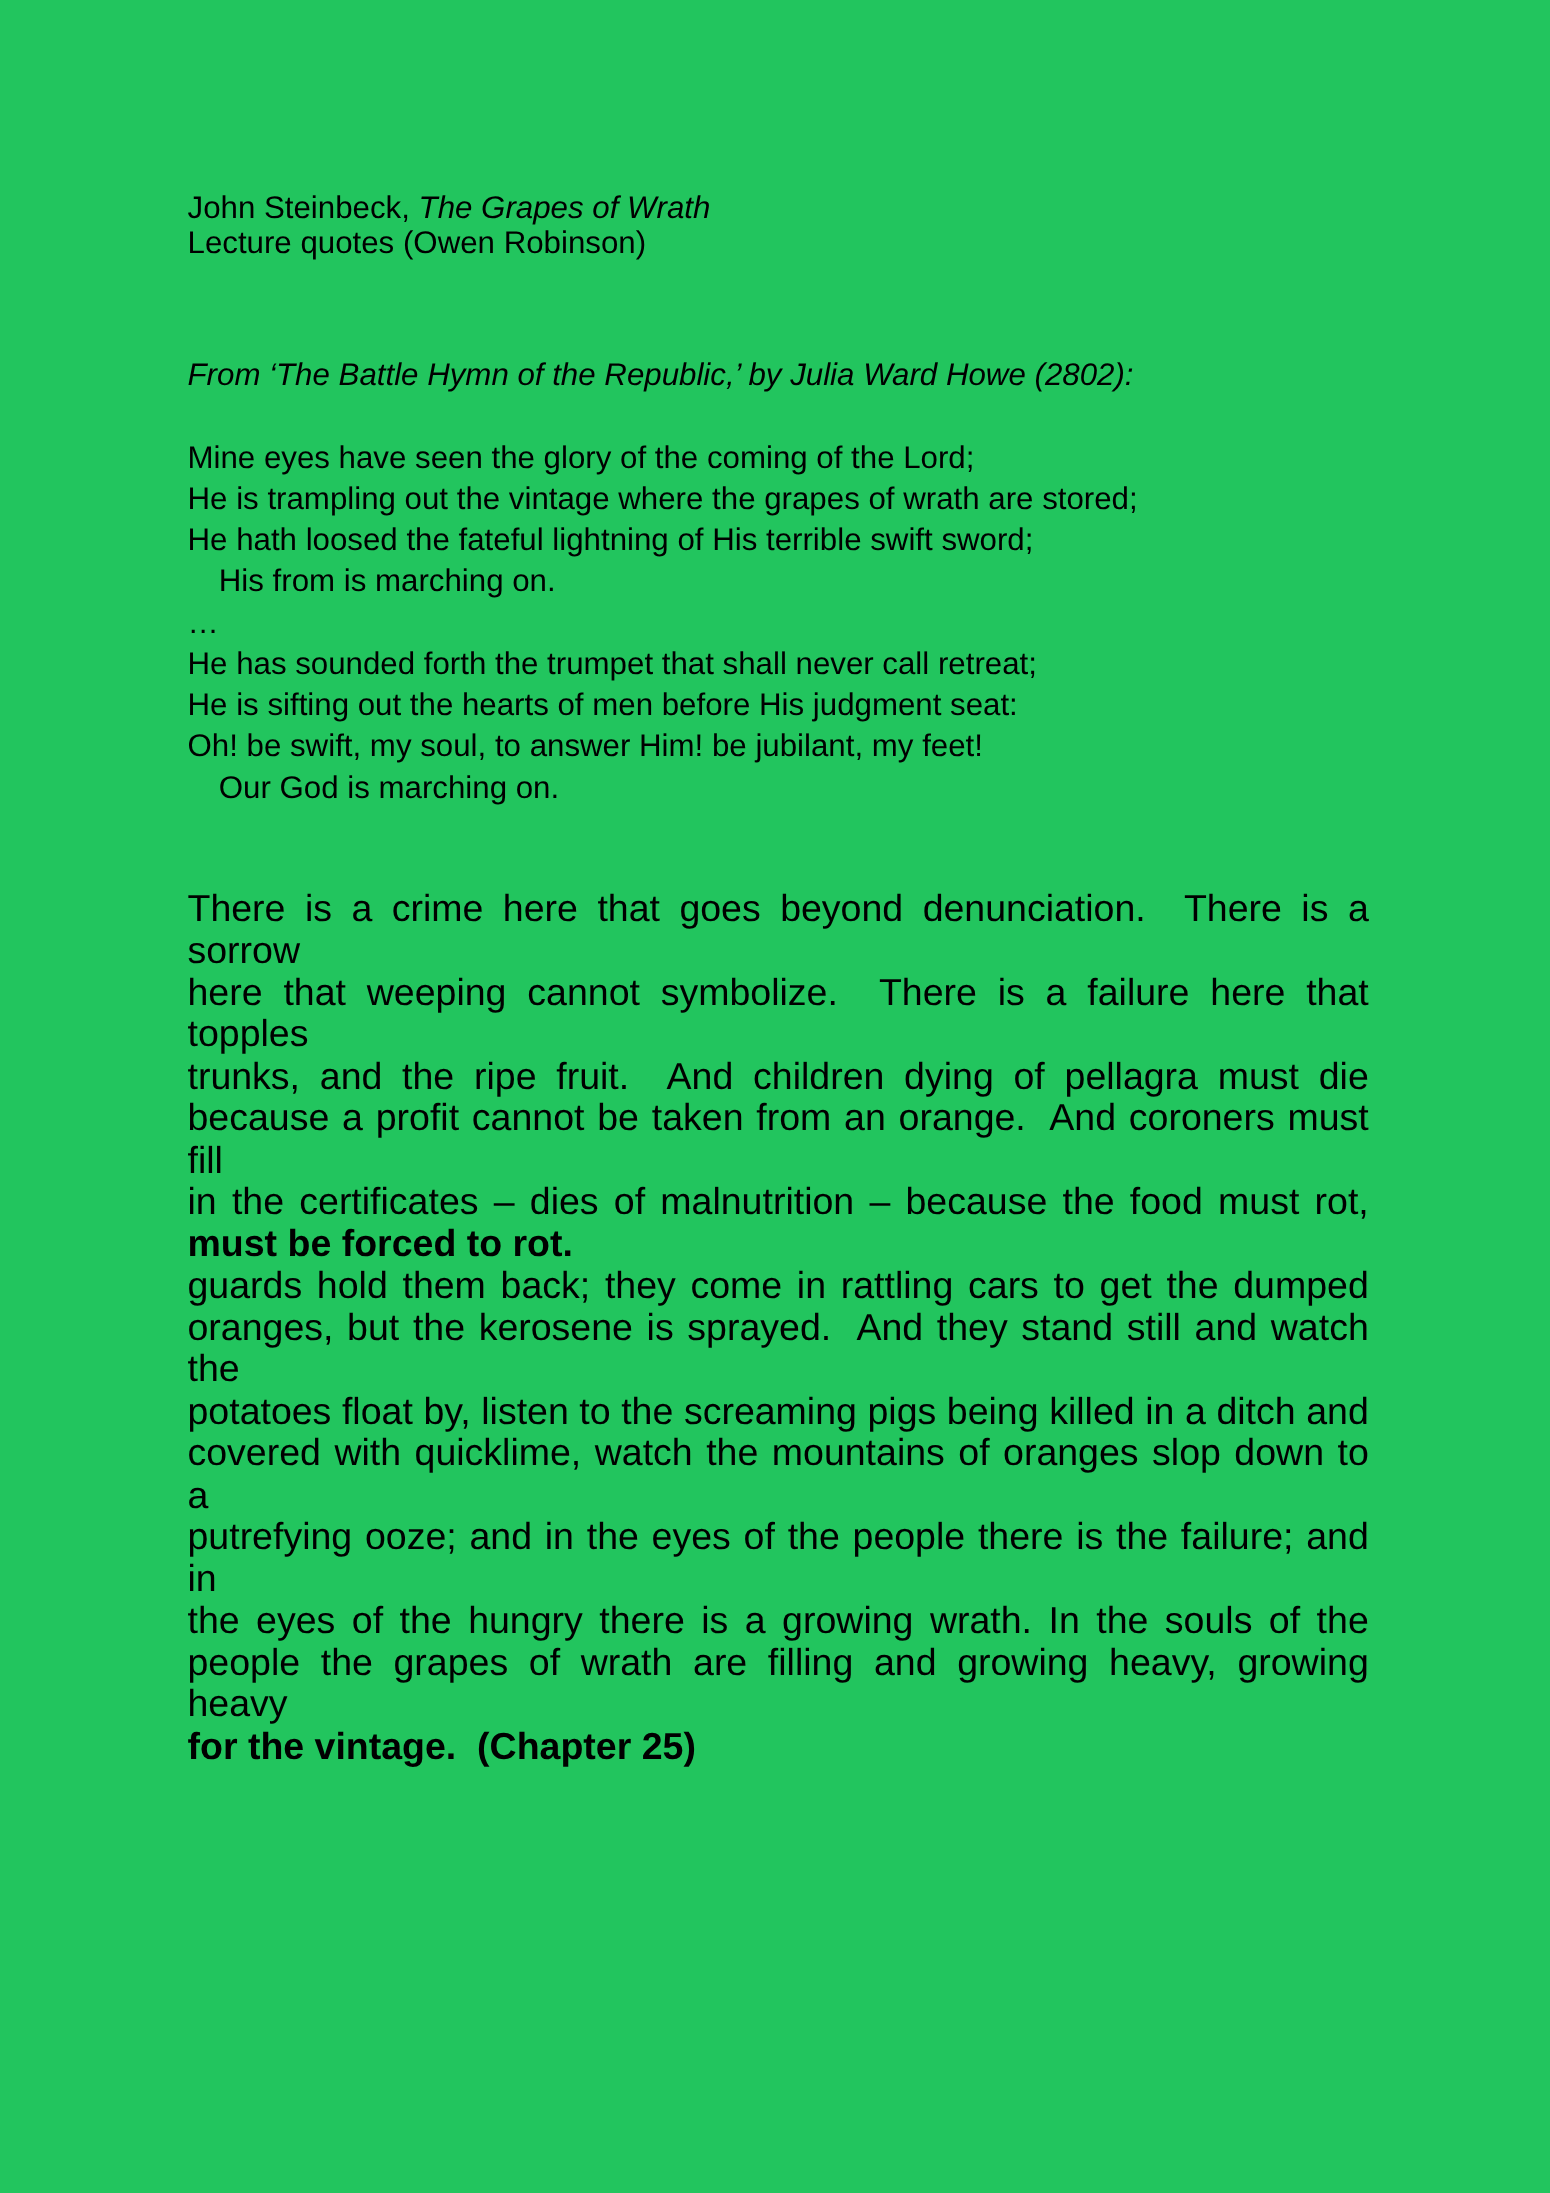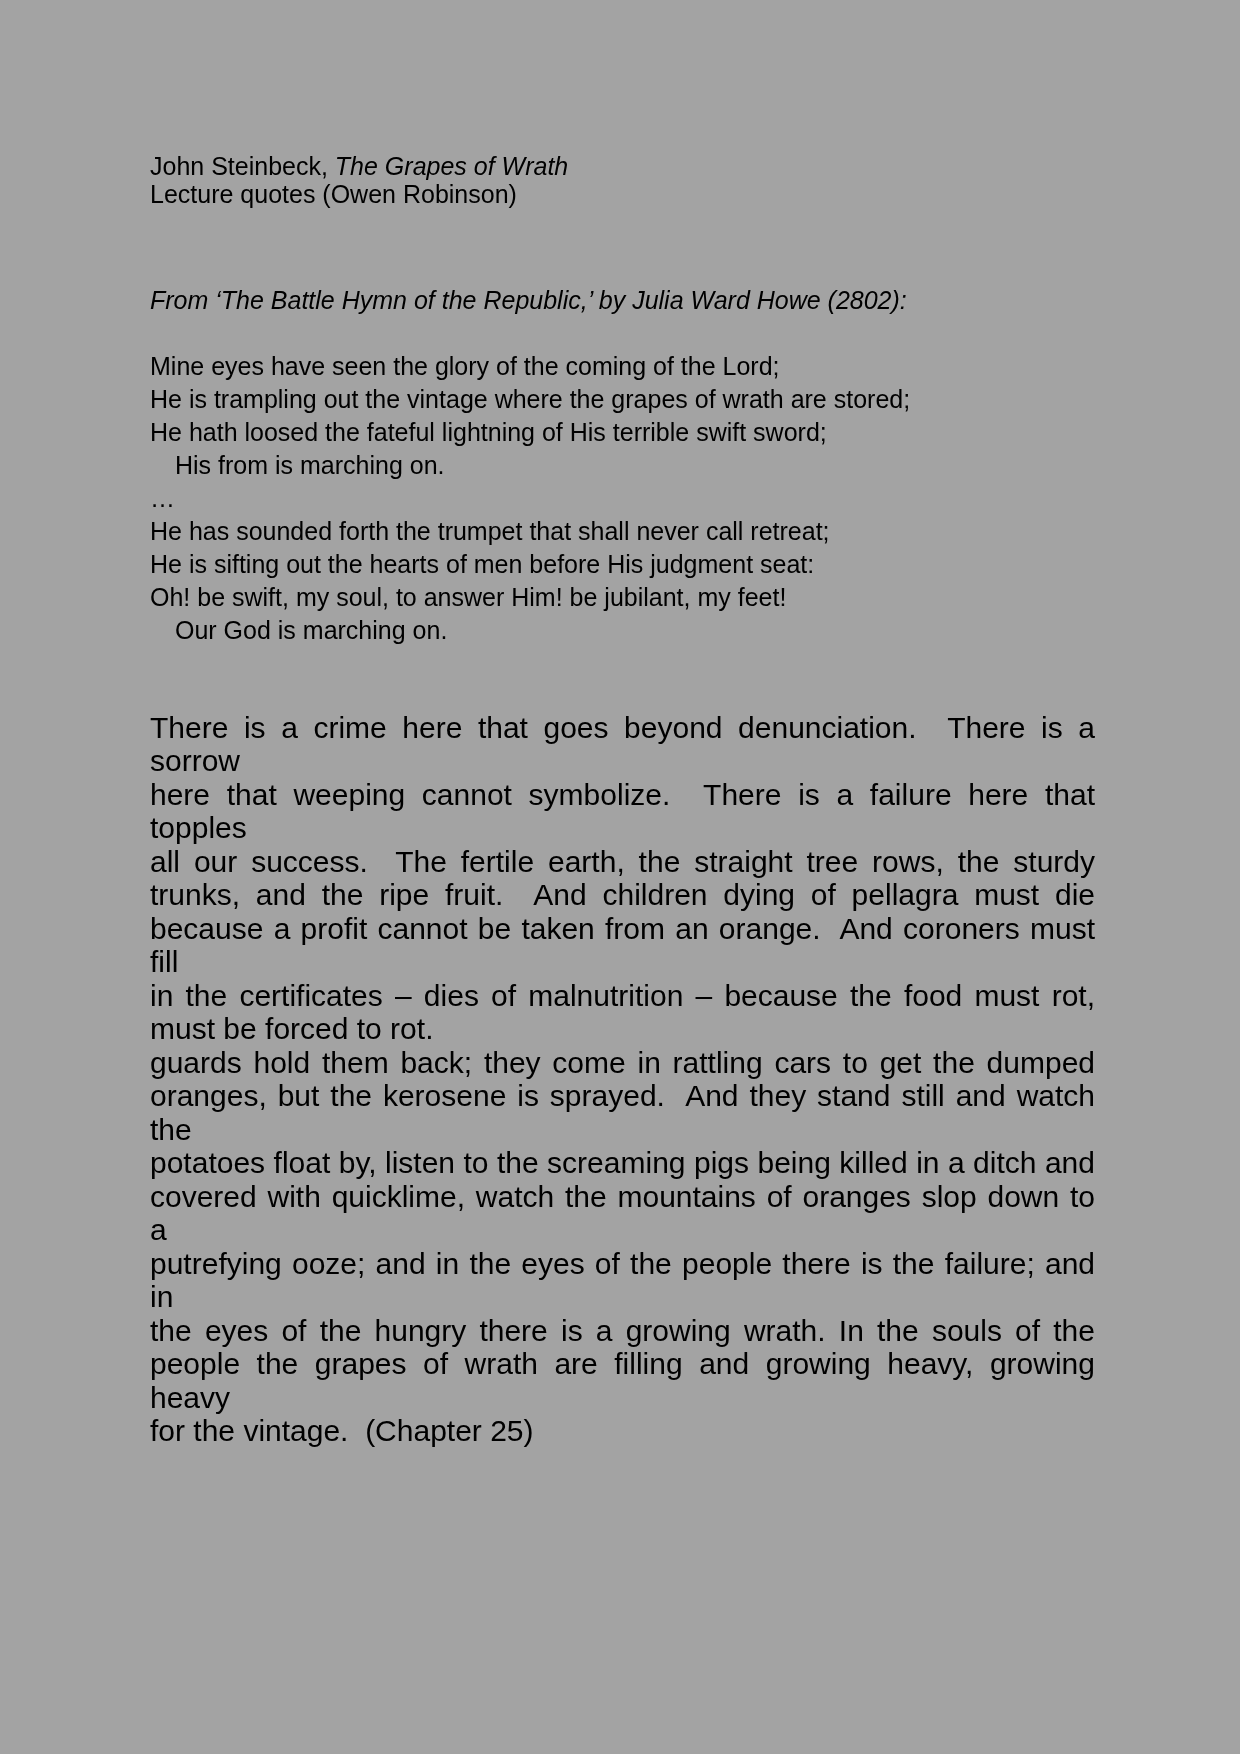--- a/index.html
+++ b/index.html
@@ -16,21 +16,21 @@
     color: #000000;
     -webkit-font-smoothing: antialiased;
   }
   .page {
     position: absolute;
     top: 0; left: 0;
     width: 1240px;
     height: 1754px;
     box-sizing: border-box;
     padding: 152px 145px 0 150px;
-    background: #a3a3a3;
+    background: #22c55e;
     overflow: hidden;
   }
   .col { width: 945px; }
 
   .header-line {
     font-size: 25px;
     line-height: 28px;
     white-space: pre-wrap;
   }
   .italic { font-style: italic; }
@@ -58,20 +58,21 @@
     line-height: 33.5px;
     white-space: pre-wrap;
   }
   .para-line.just {
     text-align: justify;
     text-align-last: justify;
   }
   .para-line.last {
     text-align: left;
     text-align-last: left;
+    font-weight: bold;
   }
   .para-line.first-indent { text-indent: 25px; }
 </style>
 </head>
 <body>
 
 <div class="page">
   <div class="col">
 
     <div class="header-block">
@@ -89,21 +90,20 @@
       <div class="poem-line">…</div>
       <div class="poem-line">He has sounded forth the trumpet that shall never call retreat;</div>
       <div class="poem-line">He is sifting out the hearts of men before His judgment seat:</div>
       <div class="poem-line">Oh! be swift, my soul, to answer Him! be jubilant, my feet!</div>
       <div class="poem-line indent">Our God is marching on.</div>
     </div>
 
     <div>
       <div class="para-line just">There is a crime here that goes beyond denunciation.  There is a sorrow</div>
       <div class="para-line just">here that weeping cannot symbolize.  There is a failure here that topples</div>
-      <div class="para-line just">all our success.  The fertile earth, the straight tree rows, the sturdy</div>
       <div class="para-line just">trunks, and the ripe fruit.  And children dying of pellagra must die</div>
       <div class="para-line just">because a profit cannot be taken from an orange.  And coroners must fill</div>
       <div class="para-line just">in the certificates – dies of malnutrition – because the food must rot,</div>
       <div class="para-line last">must be forced to rot.</div>
     </div>
 
     <div>
       <div class="para-line just">guards hold them back; they come in rattling cars to get the dumped</div>
       <div class="para-line just">oranges, but the kerosene is sprayed.  And they stand still and watch the</div>
       <div class="para-line just">potatoes float by, listen to the screaming pigs being killed in a ditch and</div>

